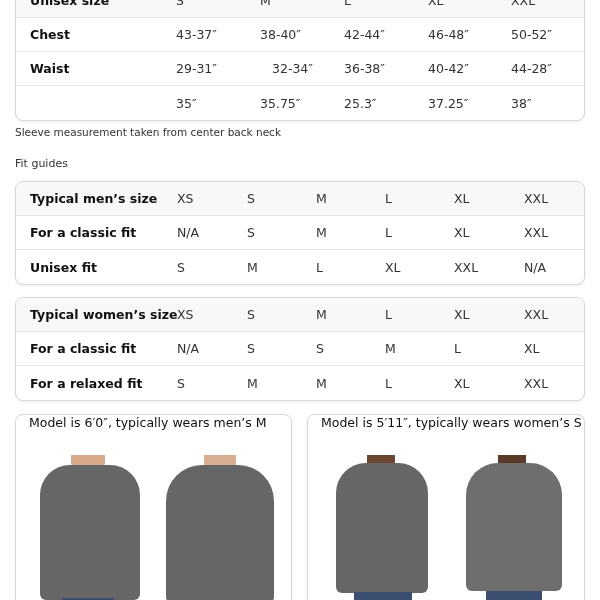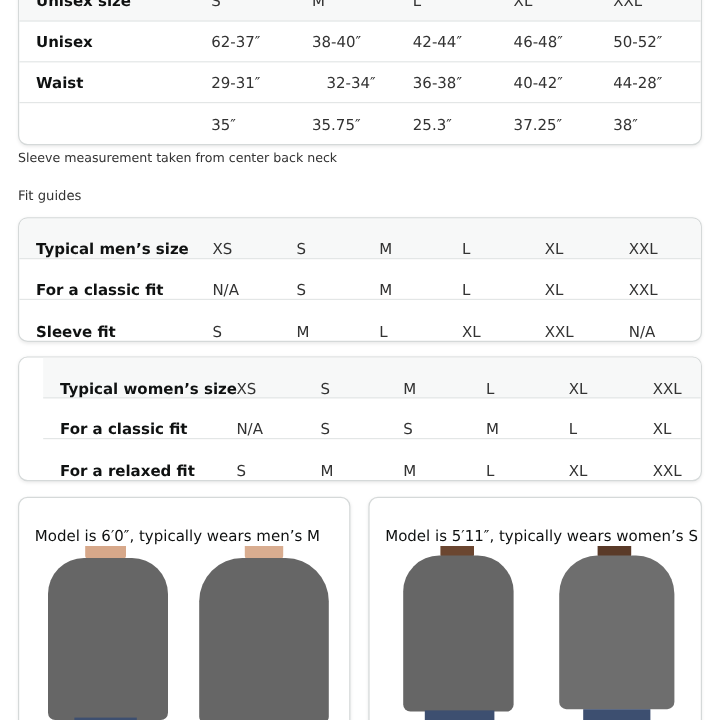--- a/index.html
+++ b/index.html
@@ -11,51 +11,51 @@
     border: 1px solid #d5d9d9; border-radius: 8px; background: #fff;
     box-shadow: 0 1px 3px rgba(0,0,0,0.08);
     overflow: hidden;
   }
   .row { display: flex; align-items: center; height: 34px; border-bottom: 1px solid #e3e6e6; font-size: 12.5px; }
   .row:last-child { border-bottom: none; }
   .row .label { font-weight: bold; color: #0f1111; flex: 0 0 auto; padding-left: 14px; }
   .row .cell { position: absolute; color: #333; }
 
   .measure .row { position: relative; }
-  .fit .row { position: relative; align-items: flex-end; }
+  .fit .row { position: relative; }
 
   .note { position: absolute; left: 15px; top: 126px; font-size: 10.5px; color: #333; }
   .section-title { position: absolute; left: 15px; top: 157px; font-size: 11px; color: #333; }
 
   .model-card {
     position: absolute; top: 414px; height: 200px;
     border: 1px solid #d5d9d9; border-radius: 8px; background: #fff;
     box-shadow: 0 1px 3px rgba(0,0,0,0.08); overflow: hidden;
   }
-  .model-title { position: absolute; left: 13px; top: 24px; font-size: 12.5px; color: #0f1111; white-space: nowrap; }
+  .model-title { position: absolute; left: 13px; top: 0; font-size: 12.5px; color: #0f1111; white-space: nowrap; }
   .photo { position: absolute; top: 40px; }
   .head { position: absolute; border-radius: 0 0 40% 40%; }
   .hoodie { position: absolute; background: #666666; }
   .pants { position: absolute; background: #3d4f70; }
 </style>
 </head>
 <body>
 
 <div class="card-table measure" style="top:-17px;">
   <div class="row" style="background:#f7f8f8;">
     <span class="label">Unisex size</span>
     <span class="cell" style="left:160px">S</span>
     <span class="cell" style="left:244px">M</span>
     <span class="cell" style="left:328px">L</span>
     <span class="cell" style="left:412px">XL</span>
     <span class="cell" style="left:495px">XXL</span>
   </div>
   <div class="row">
-    <span class="label">Unisex</span>
-    <span class="cell" style="left:160px">62-37″</span>
+    <span class="label">Chest</span>
+    <span class="cell" style="left:160px">43-37″</span>
     <span class="cell" style="left:244px">38-40″</span>
     <span class="cell" style="left:328px">42-44″</span>
     <span class="cell" style="left:412px">46-48″</span>
     <span class="cell" style="left:495px">50-52″</span>
   </div>
   <div class="row">
     <span class="label">Waist</span>
     <span class="cell" style="left:160px">29-31″</span>
     <span class="cell" style="left:256px">32-34″</span>
     <span class="cell" style="left:328px">36-38″</span>
@@ -87,31 +87,31 @@
   <div class="row">
     <span class="label">For a classic fit</span>
     <span class="cell" style="left:161px">N/A</span>
     <span class="cell" style="left:231px">S</span>
     <span class="cell" style="left:300px">M</span>
     <span class="cell" style="left:369px">L</span>
     <span class="cell" style="left:438px">XL</span>
     <span class="cell" style="left:508px">XXL</span>
   </div>
   <div class="row">
-    <span class="label">Sleeve fit</span>
+    <span class="label">Unisex fit</span>
     <span class="cell" style="left:161px">S</span>
     <span class="cell" style="left:231px">M</span>
     <span class="cell" style="left:300px">L</span>
     <span class="cell" style="left:369px">XL</span>
     <span class="cell" style="left:438px">XXL</span>
     <span class="cell" style="left:508px">N/A</span>
   </div>
 </div>
 
-<div class="card-table fit" style="top:297px;padding-left:20px;">
+<div class="card-table fit" style="top:297px;">
   <div class="row" style="background:#f7f8f8;">
     <span class="label">Typical women’s size</span>
     <span class="cell" style="left:161px">XS</span>
     <span class="cell" style="left:231px">S</span>
     <span class="cell" style="left:300px">M</span>
     <span class="cell" style="left:369px">L</span>
     <span class="cell" style="left:438px">XL</span>
     <span class="cell" style="left:508px">XXL</span>
   </div>
   <div class="row">

